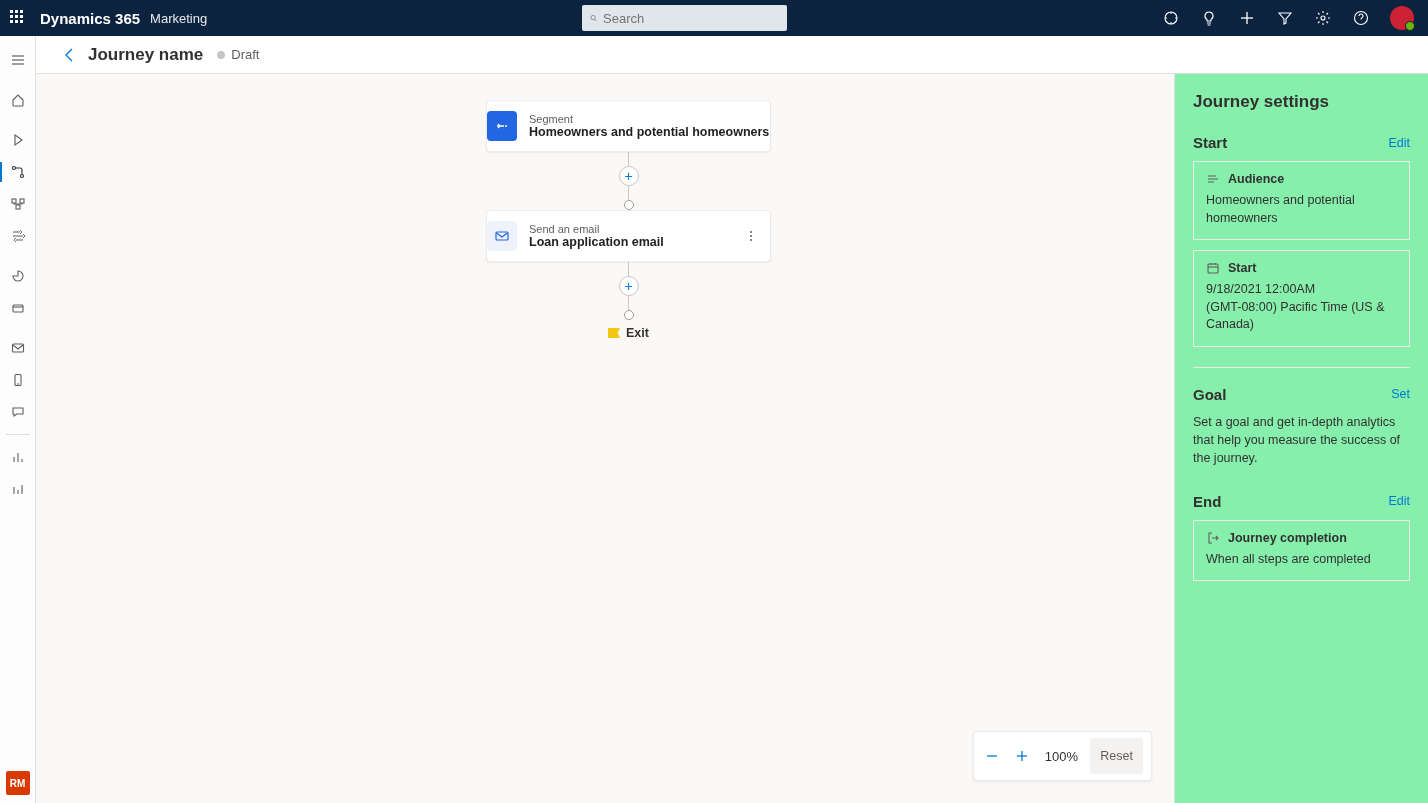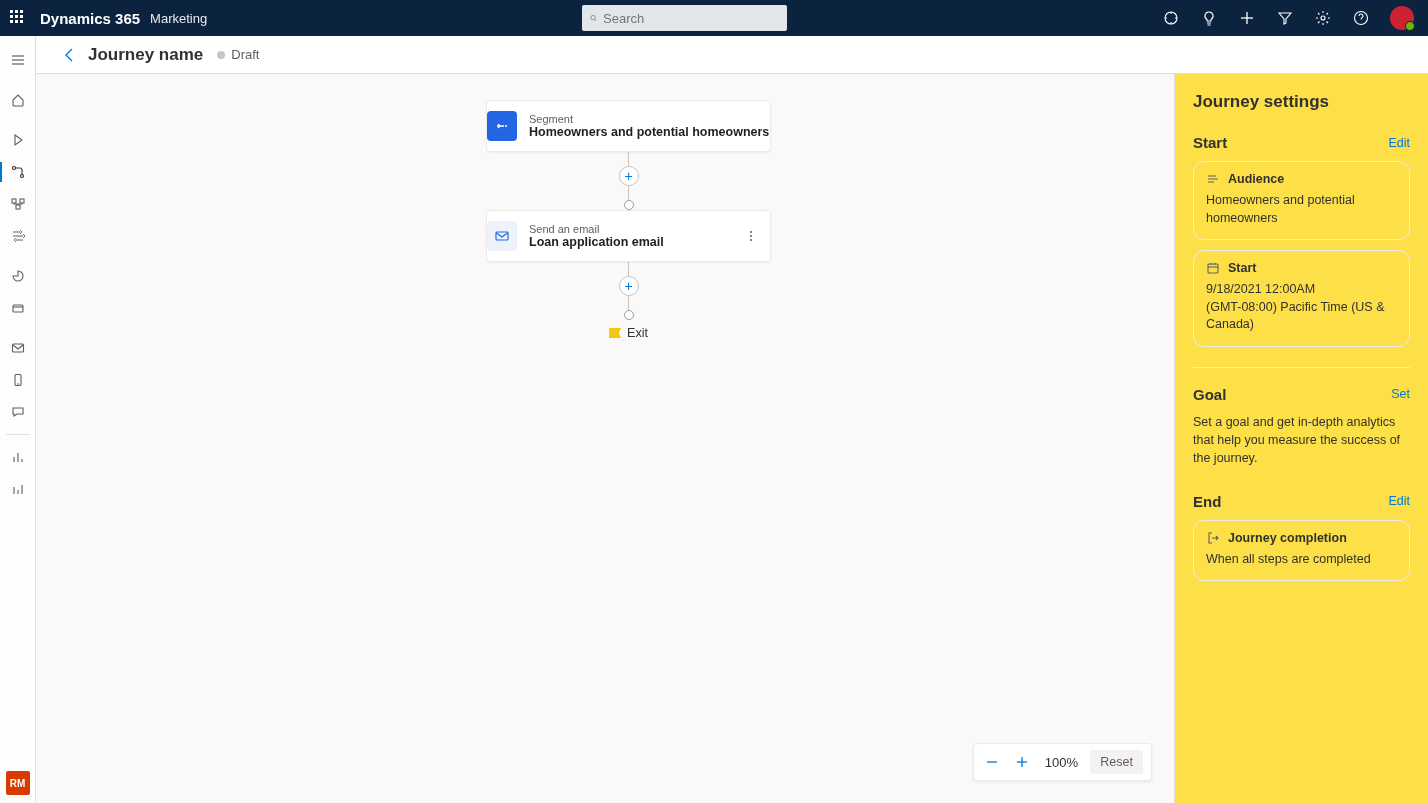--- a/index.html
+++ b/index.html
@@ -47,36 +47,36 @@
   .node .iconbox.seg{background:#2266e3;color:#fff;}
   .node .iconbox.mail{background:#eef3fb;color:#2266e3;}
   .node .nodelabel{font-size:11px;color:#605e5c;}
   .node .nodetitle{font-size:12.5px;font-weight:600;color:#201f1e;}
   .node .more{position:absolute; right:8px; top:50%; transform:translateY(-50%); color:#605e5c; cursor:pointer; padding:4px;}
   .connector{width:1px; background:#c8c6c4; margin:0 auto;}
   .plusbtn{width:20px;height:20px;border-radius:50%;background:#fff;border:1px solid #c8c6c4;display:flex;align-items:center;justify-content:center;color:#0078d4;margin:0 auto;cursor:pointer;font-size:14px;line-height:1;}
   .smallcircle{width:10px;height:10px;border-radius:50%;border:1px solid #a19f9d;background:#fff;margin:0 auto;}
   .exitrow{display:flex;align-items:center;justify-content:center;gap:6px;margin-top:6px;}
   .flag{width:12px;height:10px;background:#f2c811;display:inline-block;clip-path:polygon(0 0,100% 0,80% 50%,100% 100%,0 100%);}
-  .exitlabel{font-size:12.5px;font-weight:400;}
+  .exitlabel{font-size:12.5px;font-weight:700;}
 
   
   .zoomctl{position:absolute; right:22px; bottom:22px; background:#fff; border:1px solid #edebe9; border-radius:4px; box-shadow:0 1px 3px rgba(0,0,0,0.08); display:flex; align-items:center; padding:6px 8px; gap:10px;}
   .zoomctl .zbtn{width:20px;height:20px;display:flex;align-items:center;justify-content:center;cursor:pointer;color:#0078d4;}
   .zoomctl .zlvl{font-size:13px;min-width:38px;text-align:center;}
-  .zoomctl .reset{background:#f3f2f1;border-radius:2px;padding:5px 10px;font-size:12.5px;cursor:pointer;color:#605e5c;}
-
-  
-  .rpanel{position:absolute; top:74px; right:0; bottom:0; width:254px; background:#fde047; border-left:1px solid #e1dfdd; padding:18px 18px; overflow-y:auto;}
+  .zoomctl .reset{background:#f3f2f1;border-radius:2px;padding:11px 10px;font-size:12.5px;cursor:pointer;color:#605e5c;}
+
+  
+  .rpanel{position:absolute; top:74px; right:0; bottom:0; width:254px; background:#86efac; border-left:1px solid #e1dfdd; padding:18px 18px; overflow-y:auto;}
   .rtitle{font-size:17px; font-weight:600; margin-bottom:22px;}
   .rsection{margin-bottom:20px;}
   .rsechead{display:flex;align-items:center;justify-content:space-between;margin-bottom:10px;}
   .rsechead .rhlabel{font-size:15px;font-weight:600;}
   .rsechead .rlink{color:#0078d4;font-size:12.5px;cursor:pointer;}
-  .rcard{border:1px solid #edebe9;border-radius:11px;padding:10px 12px 12px;margin-bottom:10px;}
+  .rcard{border:1px solid #edebe9;border-radius:0;padding:10px 12px 12px;margin-bottom:10px;}
   .rcard .rchead{display:flex;align-items:center;gap:8px;font-size:12.5px;font-weight:600;margin-bottom:6px;color:#323130;}
   .rcard .rcbody{font-size:12.5px;color:#323130;line-height:1.4;}
   .rdesc{font-size:12.5px;color:#323130;line-height:1.45;}
   .rhr{border:0;border-top:1px solid #edebe9;margin:12px 0 18px;}
 
   svg{display:block;}
 </style>
 </head>
 <body>
 

